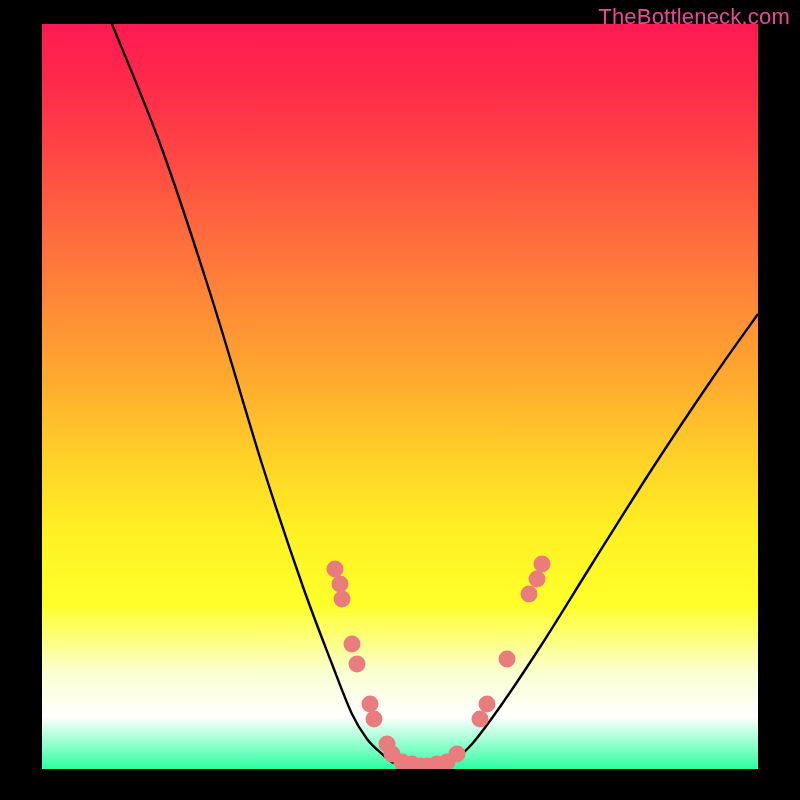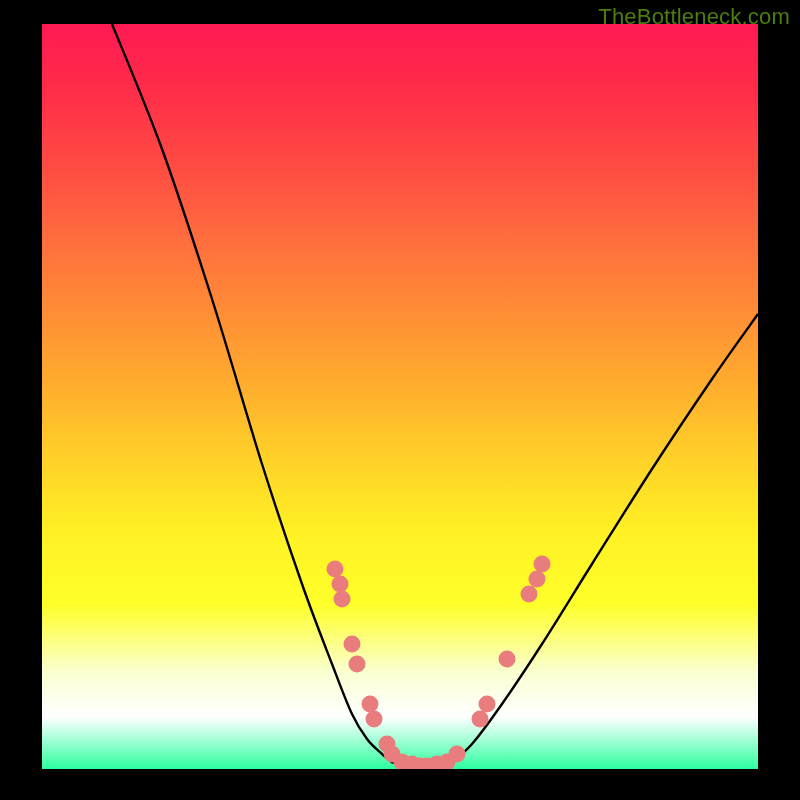--- a/index.html
+++ b/index.html
@@ -20,21 +20,21 @@
       #fff024 68%,
       #ffff2a 78%,
       #faffd0 87%,
       #ffffff 93%,
       #2dffa0 100%
     );
   }
   .watermark {
     position: absolute;
     top: 4px; right: 10px;
-    color: #4d7c0f; font-size: 22px; font-weight: 500;
+    color: #ec4899; font-size: 22px; font-weight: 500;
     letter-spacing: 0.2px;
   }
   svg.curve { position: absolute; left: 0; top: 0; width: 716px; height: 745px; }
   .pt { fill: #e97c7c; }
 </style>
 </head>
 <body>
 
 <div class="stage">
   <div class="watermark">TheBottleneck.com</div>

